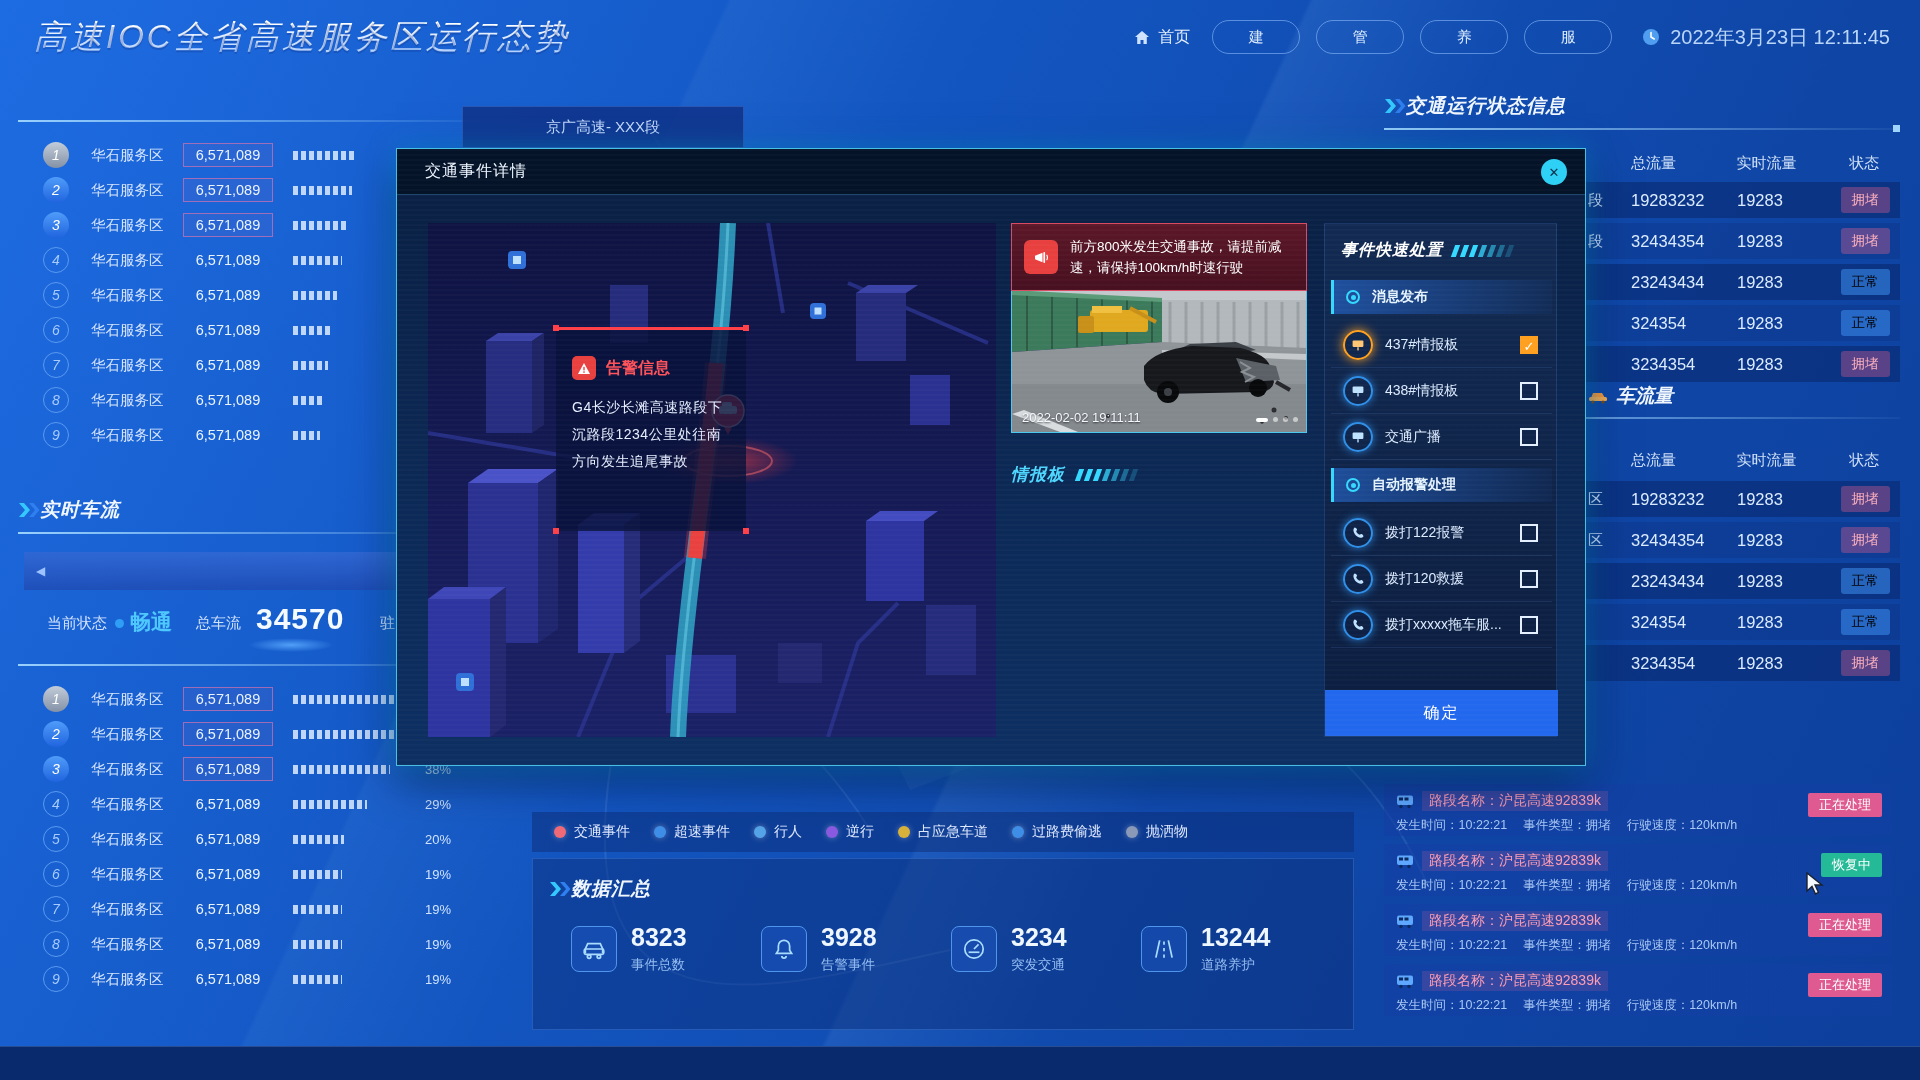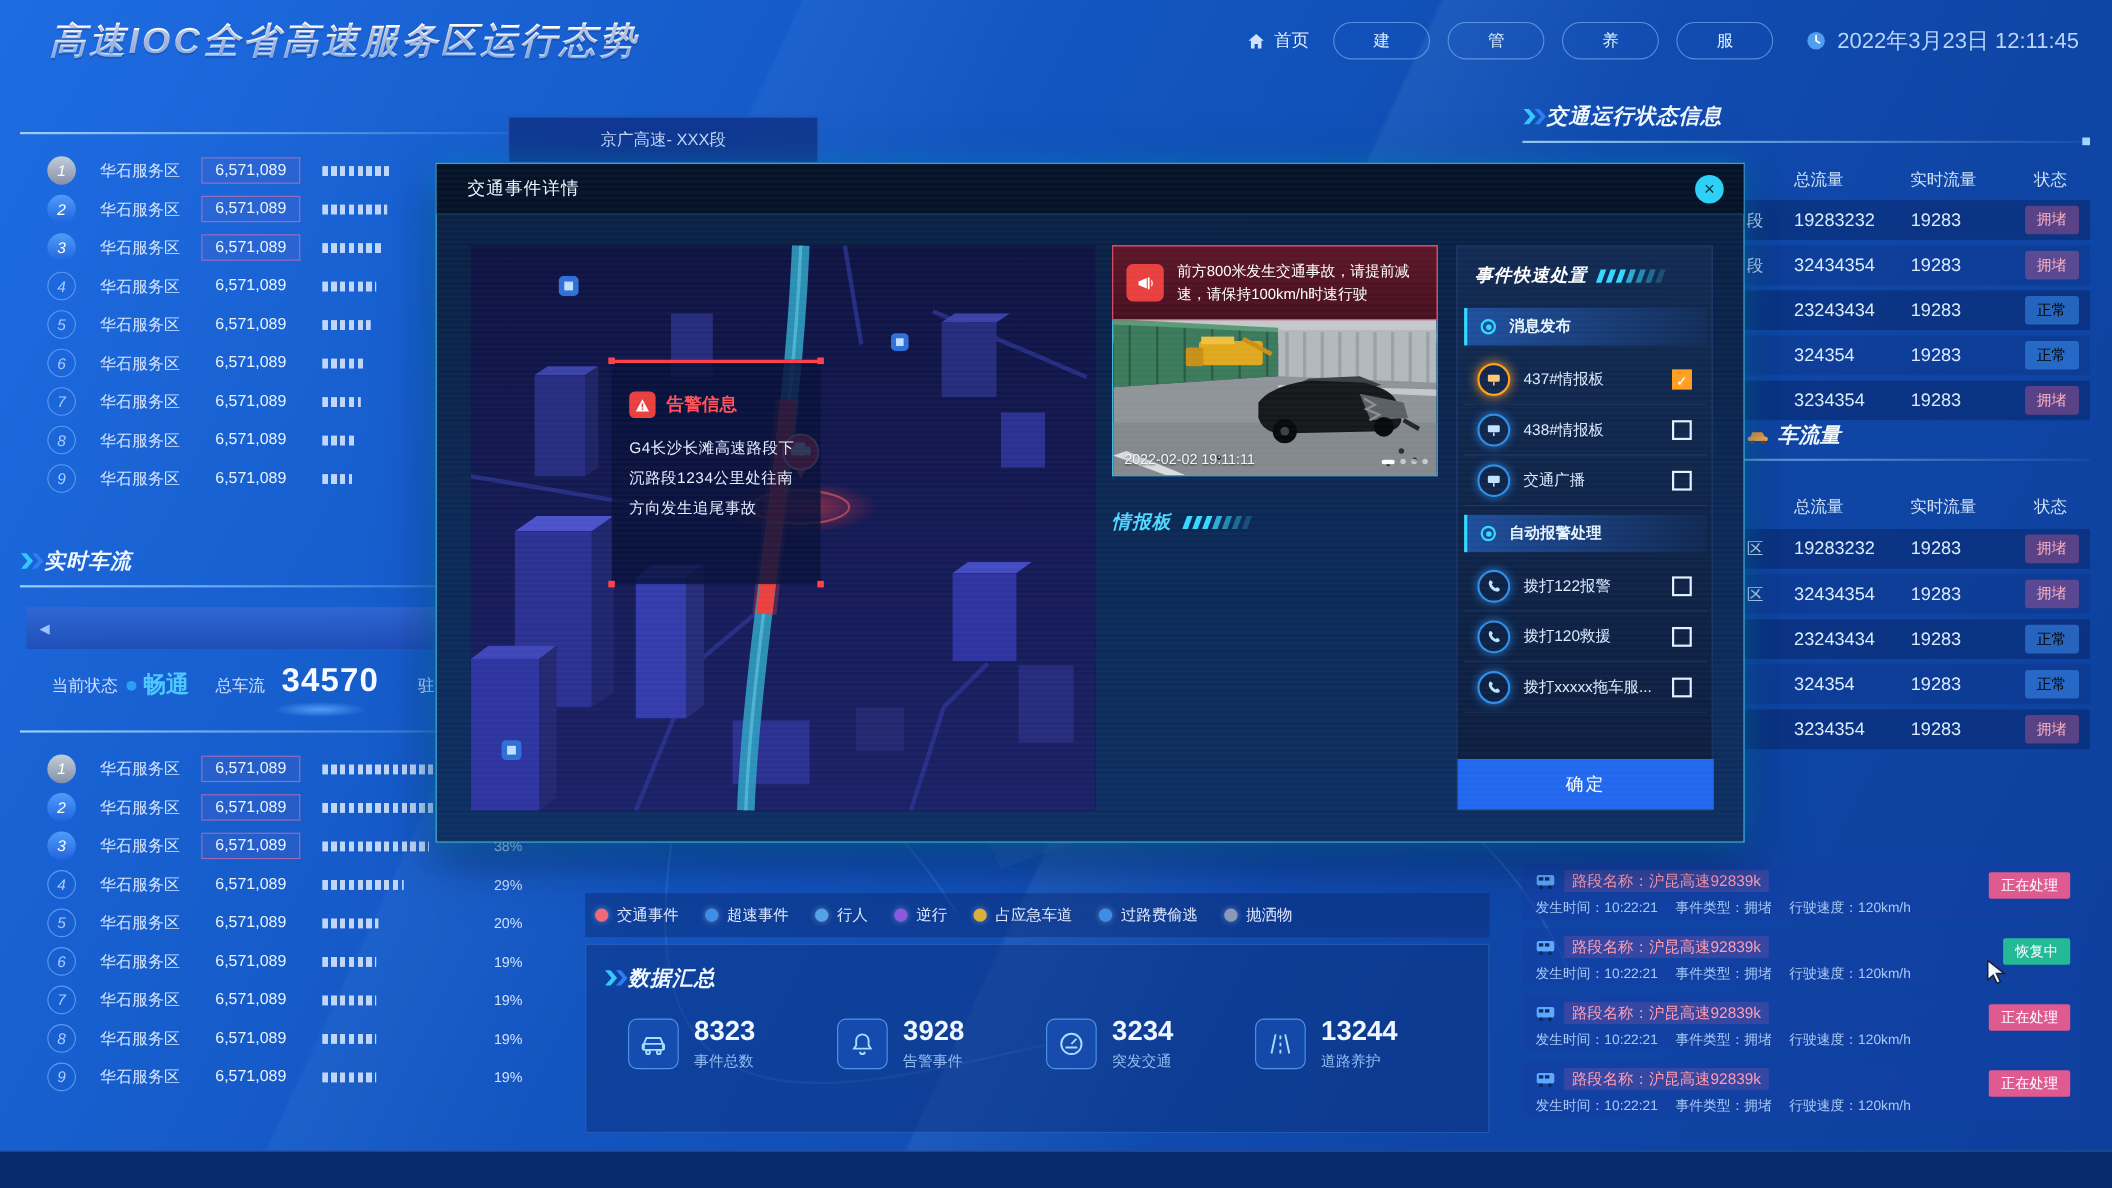--- a/index.html
+++ b/index.html
@@ -11,21 +11,21 @@
   color:#e8f2ff;
 }
 body::before{content:"";position:absolute;inset:0;pointer-events:none;
   background:
    linear-gradient(115deg,transparent 54%,rgba(150,205,255,.09) 54.2%,transparent 63%),
    linear-gradient(115deg,transparent 30%,rgba(150,205,255,.06) 30.2%,transparent 40%);
 }
 
 
 .hdr{position:absolute;left:0;top:0;width:1920px;height:74px;display:flex;align-items:center;z-index:2}
-.hdr-title{margin-left:45px;font-size:33px;font-weight:700;font-style:italic;letter-spacing:3px;
+.hdr-title{margin-left:34px;font-size:33px;font-weight:400;font-style:italic;letter-spacing:3px;
   background:linear-gradient(180deg,#ffffff 20%,#a9ccff 90%);-webkit-background-clip:text;background-clip:text;color:transparent;
   text-shadow:0 2px 0 rgba(10,40,120,.25)}
 .hdr-nav{margin-left:auto;margin-right:30px;display:flex;align-items:center;gap:22px}
 .nav-home{display:flex;align-items:center;gap:8px;font-size:16px;color:#e4efff;cursor:pointer}
 .pill{width:88px;height:34px;border-radius:17px;border:1px solid rgba(150,195,255,.55);
   display:flex;align-items:center;justify-content:center;font-size:15px;color:#dcebff;cursor:pointer}
 .hdr-time{display:flex;align-items:center;gap:10px;font-size:20px;color:#b9d5f9;margin-left:8px}
 
 
 .shead{display:flex;align-items:center;gap:0;height:28px}
@@ -39,21 +39,21 @@
 .rk{flex:none;width:26px;height:26px;margin-left:25px;border-radius:50%;border:1px solid #5a9af0;
   display:flex;align-items:center;justify-content:center;font-size:14px;font-style:italic;color:#a8ccff}
 .rrow:nth-of-type(1) .rk{background:linear-gradient(#c2cdda,#8491a6);border:none;color:#fff}
 .rrow:nth-of-type(2) .rk,.rrow:nth-of-type(3) .rk{background:linear-gradient(#4f9cfa,#2064de);border:none;color:#fff}
 .rname{flex:none;width:92px;margin-left:22px;font-size:14.5px;color:#d6e5ff}
 .rval{flex:none;width:90px;text-align:center;font-size:14.5px;color:#eaf3ff;padding:3px 0;border:1px solid transparent}
 .rrow:nth-of-type(-n+3) .rval{border-color:rgba(242,116,168,.6);background:rgba(242,116,168,.07)}
 .rtrack{flex:none;margin-left:20px;height:9px}
 .rtrack .rbar{height:9px;background:repeating-linear-gradient(90deg,#d2e4ff 0 5px,rgba(0,0,0,0) 5px 8px);opacity:.9}
 .track-s{width:64px}.track-l{width:128px}
-.rpct{flex:none;width:46px;margin-left:28px;font-size:13px;color:#cfe3ff}
+.rpct{flex:none;width:46px;margin-left:4px;font-size:13px;color:#cfe3ff}
 
 
 .tabsbar{position:absolute;left:6px;top:56px;width:452px;height:38px;display:flex;align-items:center;gap:16px;
   padding:0 12px;background:linear-gradient(180deg,rgba(52,105,212,.8),rgba(32,74,178,.8))}
 .backarrow{color:#9cc2ff;font-size:12px}
 .tab{font-size:14px;color:#cfe0ff;white-space:nowrap;cursor:pointer}
 .rt-line{position:absolute;left:0;top:106px;width:470px;height:46px}
 .cs-label{position:absolute;left:29px;top:12px;font-size:15px;color:#cfe0ff}
 .cs-dot{position:absolute;left:97px;top:17px;width:9px;height:9px;border-radius:50%;background:#2f9ff5}
 .cs-val{position:absolute;left:112px;top:6px;font-size:21px;font-weight:bold;color:#4fc8ff}
@@ -86,21 +86,21 @@
   background:linear-gradient(90deg,rgba(20,62,164,.6),rgba(20,62,164,.32))}
 .eline1{display:flex;align-items:center;gap:8px}
 .eroad{font-size:14px;color:#ff9db4;background:rgba(244,104,156,.16);padding:1px 7px;white-space:nowrap}
 .ebadge{position:absolute;right:10px;top:9px;font-size:13px;padding:3px 11px;border-radius:2px;color:#fff}
 .ebadge.st-processing{background:rgba(240,92,142,.92)}
 .ebadge.st-recovering{background:rgba(38,196,150,.92)}
 .emeta{margin-top:6px;display:flex;gap:16px;font-size:12.5px;color:#a9c8f5;white-space:nowrap}
 
 
 .legend{position:absolute;left:532px;top:812px;width:822px;height:40px;display:flex;align-items:center;gap:24px;
-  padding:0 9px;background:rgba(10,40,110,.45)}
+  padding:0 22px;background:rgba(10,40,110,.45)}
 .litem{display:flex;align-items:center;gap:8px;font-size:14px;color:#dfe9ff;cursor:pointer;white-space:nowrap}
 .ldot{width:12px;height:12px;border-radius:50%;box-shadow:0 0 6px rgba(255,255,255,.35)}
 .summary{position:absolute;left:532px;top:858px;width:822px;height:172px;
   background:rgba(12,44,118,.45);border:1px solid rgba(82,142,238,.35)}
 .summary .shead{position:absolute;left:16px;top:16px}
 .stats{position:absolute;left:38px;top:64px;display:flex}
 .stat{width:190px;display:flex;align-items:center;gap:14px}
 .sic{flex:none;width:46px;height:46px;border-radius:8px;border:1px solid #4f95ec;background:rgba(32,92,205,.4);
   display:flex;align-items:center;justify-content:center}
 .sval{font-size:25px;font-weight:bold;color:#eef6ff}

